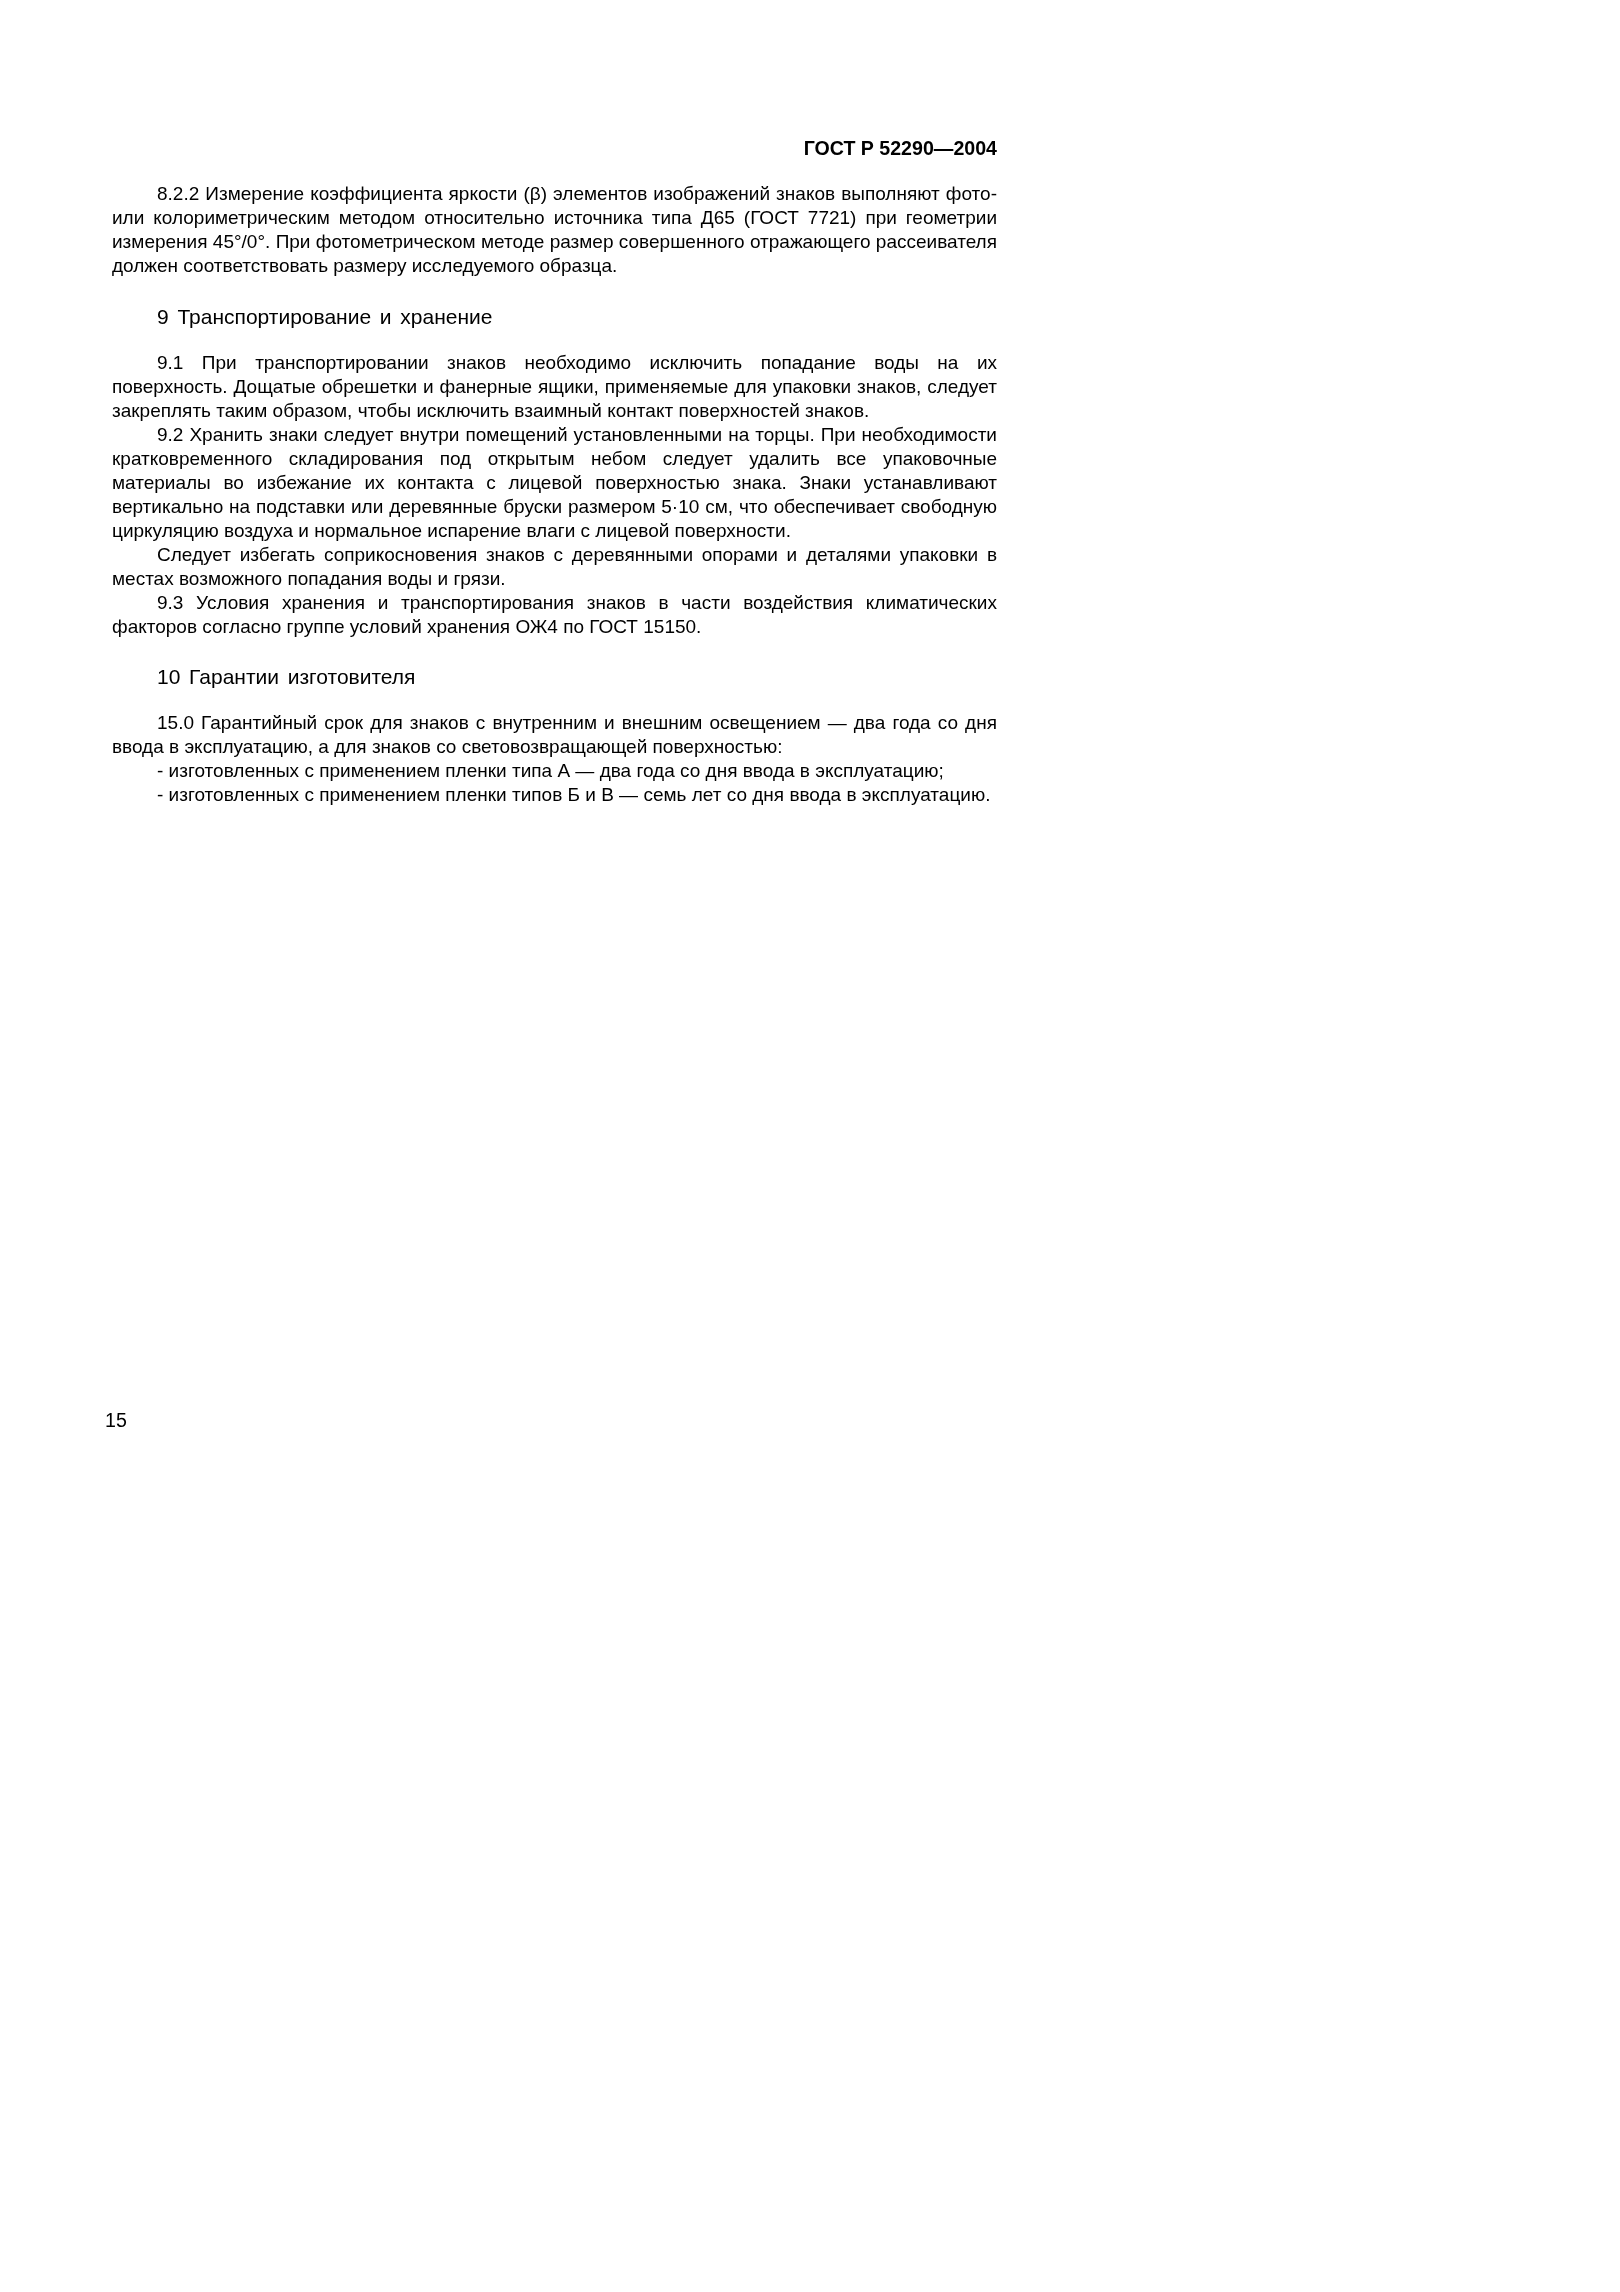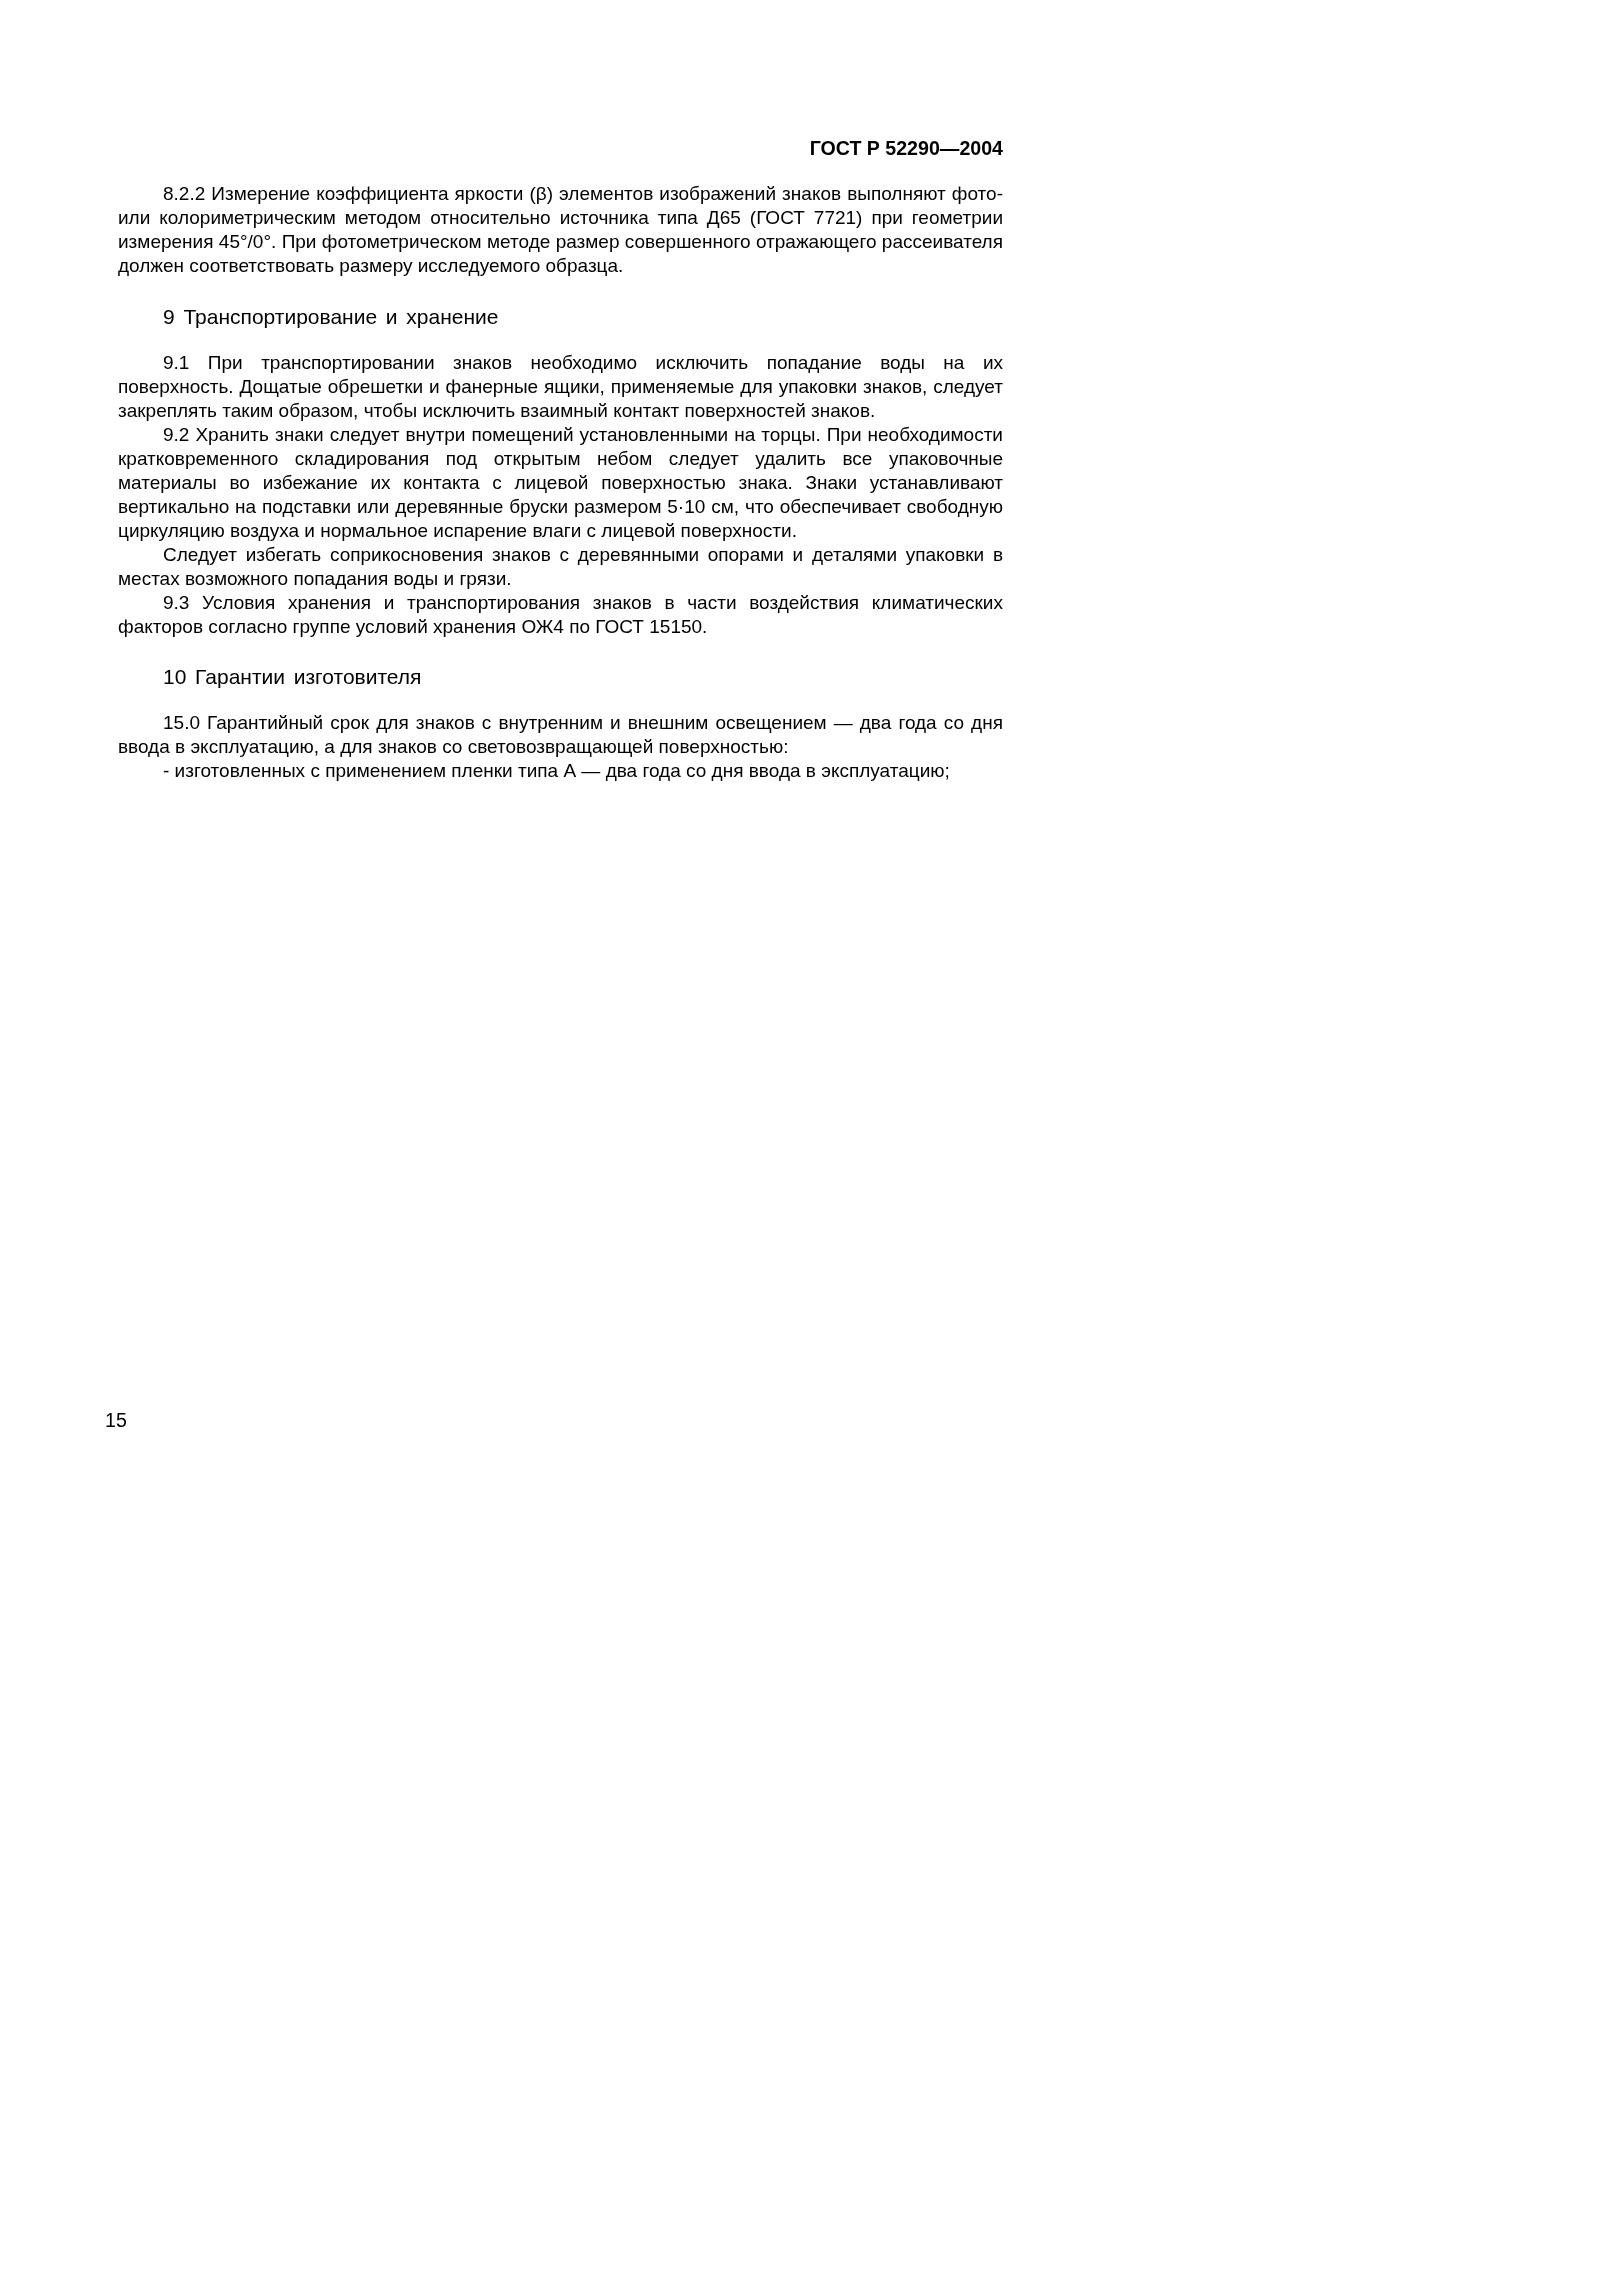--- a/index.html
+++ b/index.html
@@ -11,21 +11,21 @@
     position: relative;
     width: 1620px;
     height: 2293px;
     background: #ffffff;
     font-family: "Liberation Sans", "DejaVu Sans", sans-serif;
     color: #000000;
     overflow: hidden;
   }
   .text-block {
     position: absolute;
-    left: 118px;
+    left: 112px;
     top: 137px;
     width: 885px;
   }
   .doc-header {
     text-align: right;
     font-weight: bold;
     font-size: 19.6px;
     line-height: 23.5px;
     margin: 0 0 21.6px 0;
   }
@@ -72,17 +72,18 @@
 
     <p class="body">9.3 Условия хранения и транспортирования знаков в части воздействия климатических факторов согласно группе условий хранения ОЖ4 по ГОСТ 15150.</p>
 
     <h2 class="section">10 Гарантии изготовителя</h2>
 
 
     <p class="body">15.0 Гарантийный срок для знаков с внутренним и внешним освещением — два года со дня ввода в эксплуатацию, а для знаков со световозвращающей поверхностью:</p>
 
     <p class="body">- изготовленных с применением пленки типа А — два года со дня ввода в эксплуатацию;</p>
 
+    <p class="body">- изготовленных с применением пленки типов Б и В — семь лет со дня ввода в эксплуатацию.</p>
   </div>
 
   <div class="page-number">15</div>
 </div>
 
 
 </body></html>

